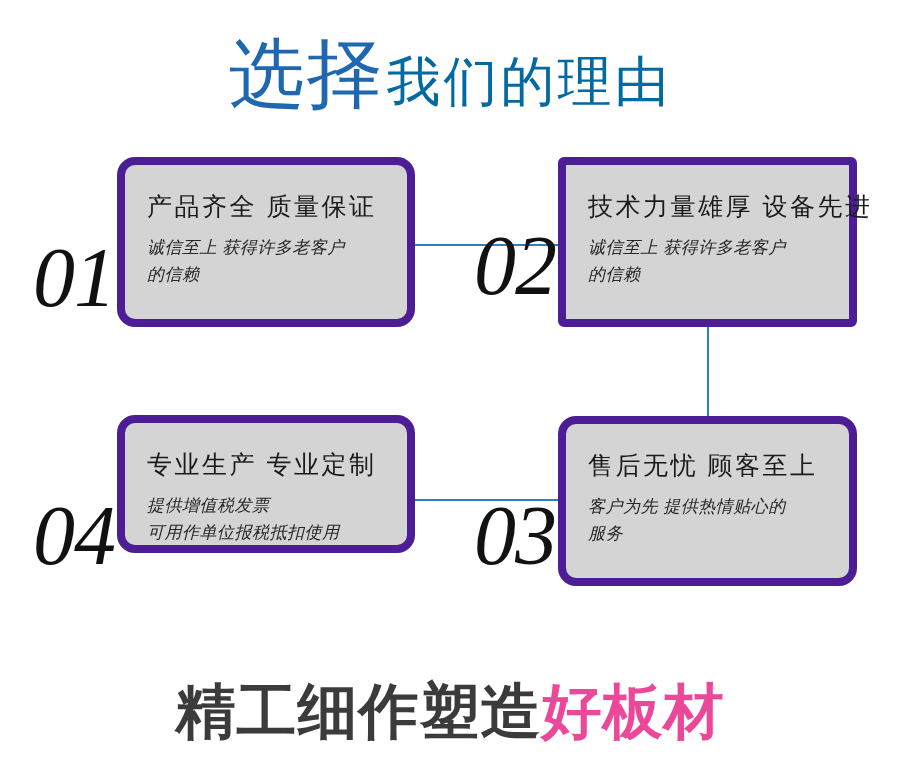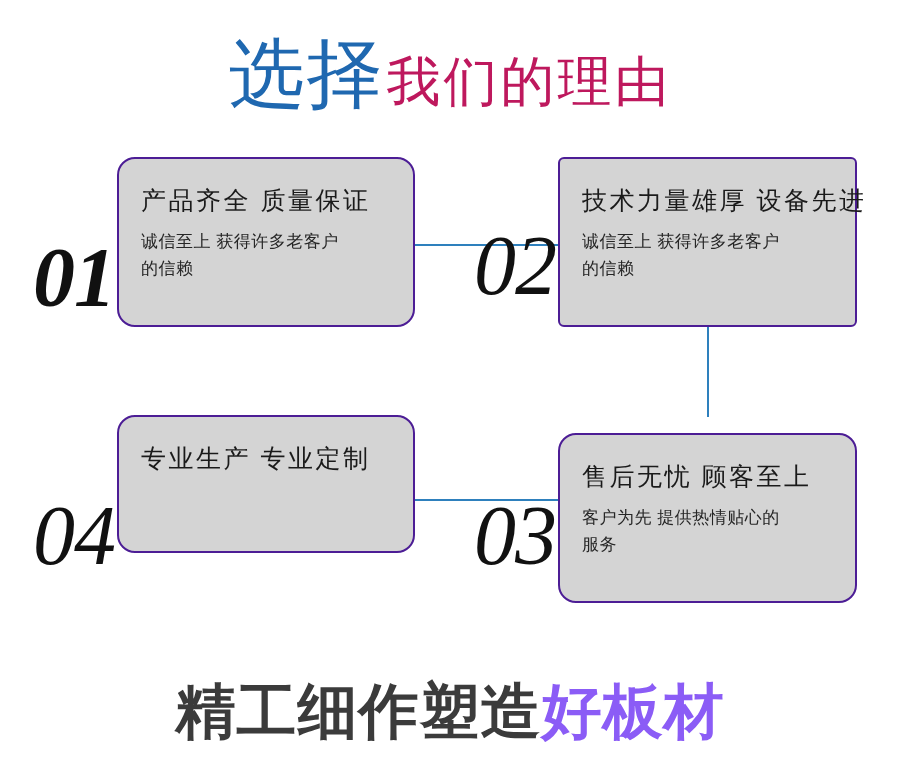--- a/index.html
+++ b/index.html
@@ -31,21 +31,21 @@
   .header-strong {
     font-size: 76px;
     font-weight: normal;
     color: #1f68b0;
     letter-spacing: 2px;
     vertical-align: baseline;
   }
   .header-light {
     font-size: 54px;
     font-weight: normal;
-    color: #be185d;
+    color: #0369a1;
     letter-spacing: 3px;
     margin-left: 2px;
     vertical-align: baseline;
   }
 
   
   .connector {
     position: absolute;
     background: #2e80bd;
   }
@@ -65,63 +65,64 @@
     left: 412px;
     top: 499px;
     width: 150px;
     height: 2px;
   }
 
   
   .card {
     position: absolute;
     background: #d4d4d4;
-    border: 2px solid #4c1d95;
+    border: 8px solid #4c1d95;
     border-radius: 18px;
     box-sizing: border-box;
   }
   .card-01 { left: 117px; top: 157px; width: 298px; height: 170px; }
   .card-02 { left: 558px; top: 157px; width: 299px; height: 170px; border-radius: 6px; }
   .card-04 { left: 117px; top: 415px; width: 298px; height: 138px; }
-  .card-03 { left: 558px; top: 433px; width: 299px; height: 170px; }
+  .card-03 { left: 558px; top: 416px; width: 299px; height: 170px; }
 
   .card-inner {
     position: absolute;
     left: 22px;
     right: 10px;
     top: 26px;
   }
   .card-title {
     font-size: 25px;
     color: #1a1a1a;
     letter-spacing: 2.5px;
     line-height: 30px;
     white-space: nowrap;
   }
   .card-body {
     margin-top: 13px;
     font-size: 17px;
     color: #262626;
     line-height: 27px;
     letter-spacing: 0.5px;
+    font-style: italic;
   }
   .card-body-line { display: block; white-space: nowrap; }
 
   
   .number {
     position: absolute;
     font-family: "Liberation Serif", "DejaVu Serif", serif;
     font-style: italic;
     font-size: 84px;
     font-weight: normal;
     color: #111111;
     line-height: 1;
     letter-spacing: -1px;
   }
-  .num-01 { left: 33px; top: 236px; font-weight: bold; }
+  .num-01 { left: 33px; top: 236px; }
   .num-02 { left: 474px; top: 224px; }
   .num-04 { left: 33px; top: 494px; }
   .num-03 { left: 474px; top: 494px; }
 
   
   .footer {
     position: absolute;
     left: 0;
     top: 672px;
     width: 900px;
@@ -130,21 +131,21 @@
   }
   .footer-dark {
     font-size: 60px;
     font-weight: bold;
     color: #3b3b3b;
     letter-spacing: 1px;
   }
   .footer-accent {
     font-size: 60px;
     font-weight: bold;
-    color: #8b5cf6;
+    color: #ec4899;
     letter-spacing: 1px;
   }
 </style>
 </head>
 <body>
 
 <div class="page">
 
   <div class="header">
     <span class="header-strong">选择</span><span class="header-light">我们的理由</span>
@@ -171,20 +172,22 @@
         <span class="card-body-line">诚信至上 获得许多老客户</span>
         <span class="card-body-line">的信赖</span>
       </div>
     </div>
   </div>
 
   <div class="card card-04">
     <div class="card-inner">
       <div class="card-title">专业生产 专业定制</div>
       <div class="card-body">
+        <span class="card-body-line">提供增值税发票</span>
+        <span class="card-body-line">可用作单位报税抵扣使用</span>
       </div>
     </div>
   </div>
 
   <div class="card card-03">
     <div class="card-inner">
       <div class="card-title">售后无忧 顾客至上</div>
       <div class="card-body">
         <span class="card-body-line">客户为先 提供热情贴心的</span>
         <span class="card-body-line">服务</span>

